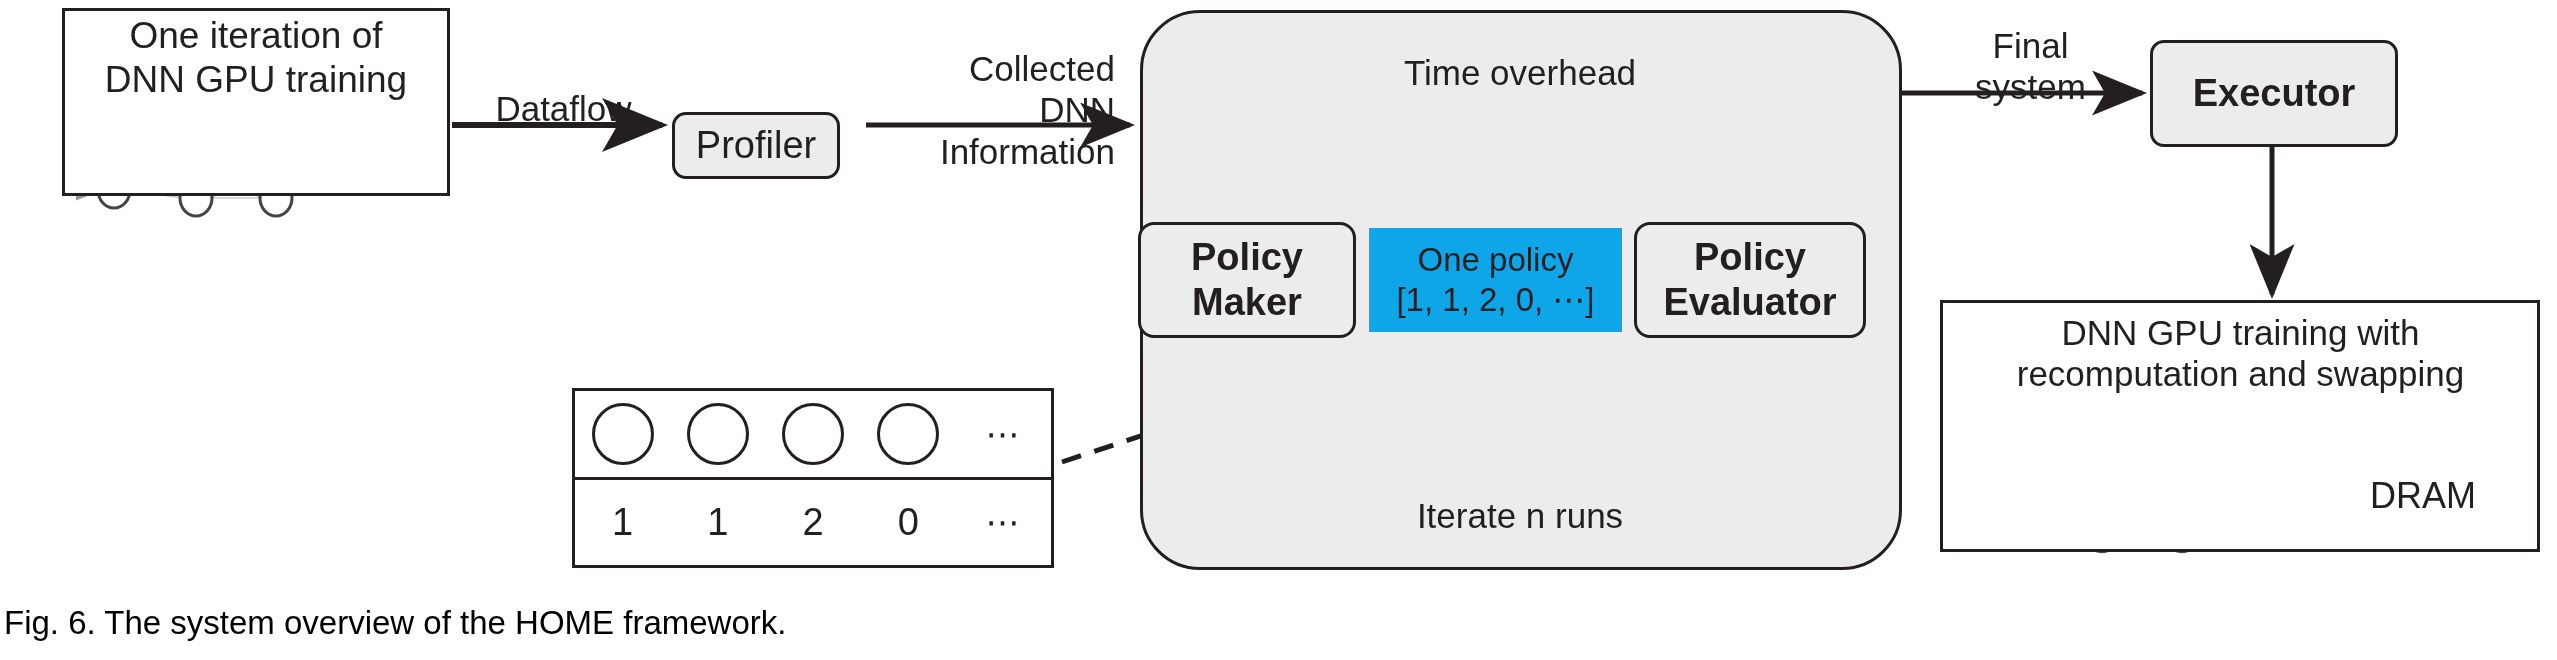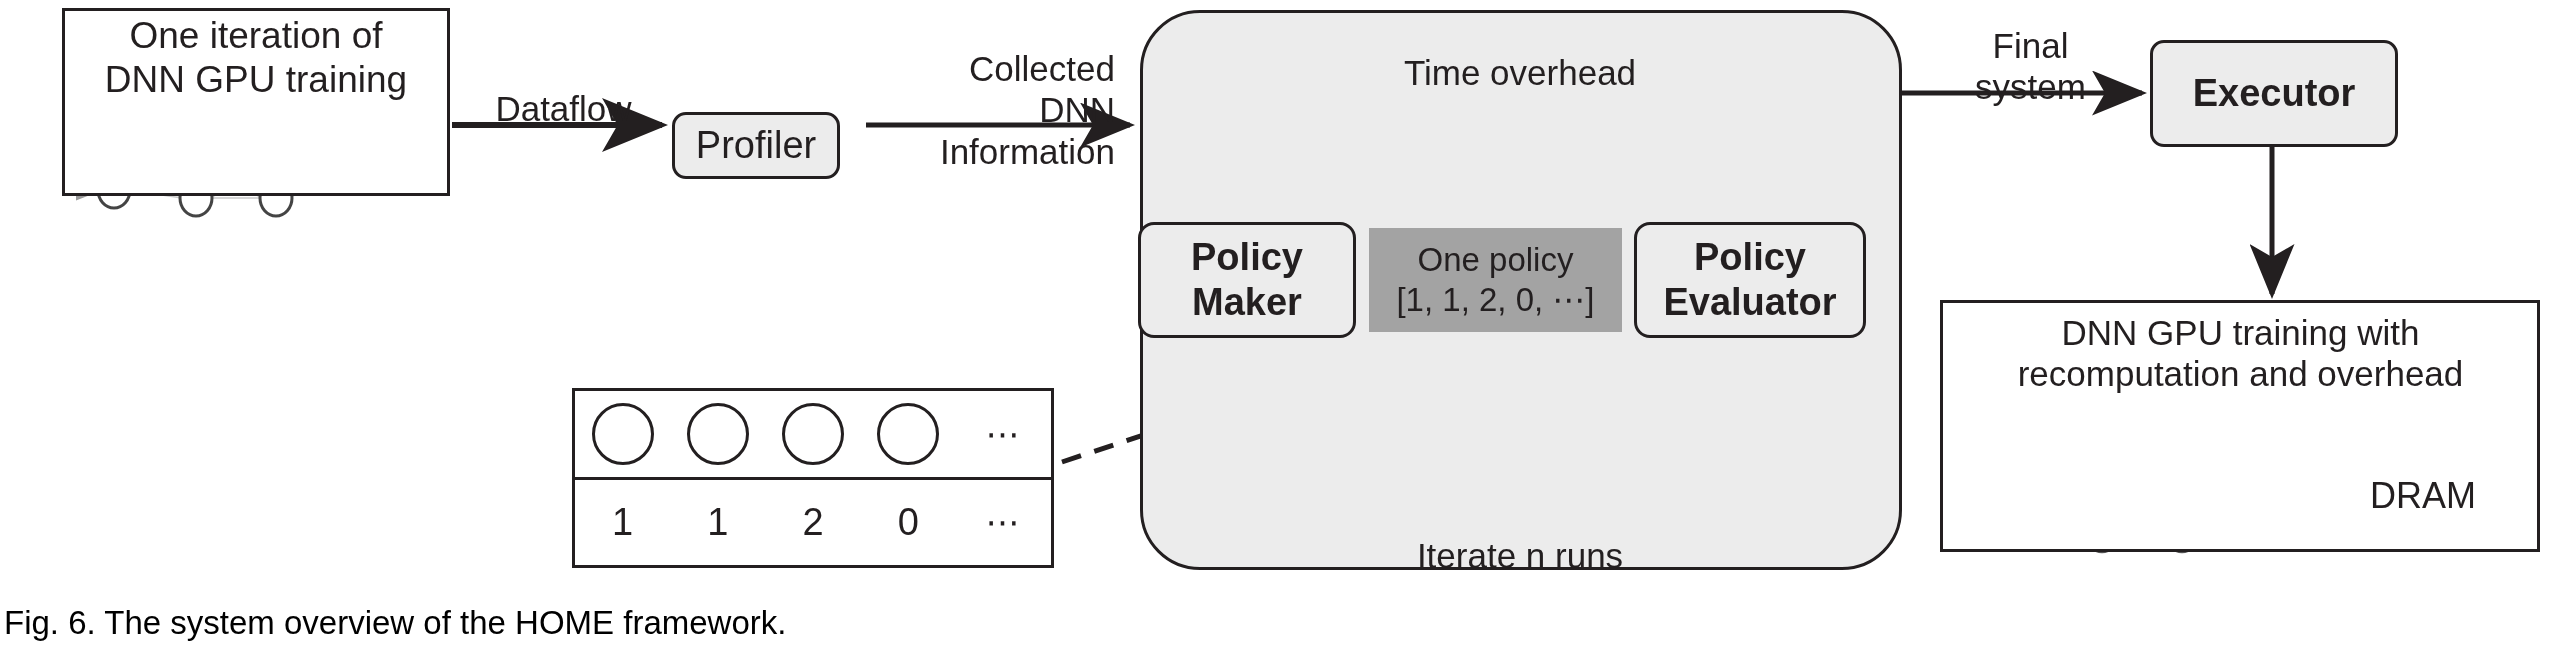--- a/index.html
+++ b/index.html
@@ -64,21 +64,21 @@
   #center-panel {
     position: absolute;
     left: 1140px; top: 10px;
     width: 762px; height: 560px;
     background: #ececec;
     border: 3px solid #231f20;
     border-radius: 60px;
     box-sizing: border-box;
   }
   #time-overhead-lbl { left: 1200px; top: 52px; width: 640px; font-size: 35px; }
-  #iterate-lbl { left: 1200px; top: 495px; width: 640px; font-size: 35px; margin-top: 40px; }
+  #iterate-lbl { left: 1200px; top: 495px; width: 640px; font-size: 35px; }
   #policy-maker-box {
     position: absolute;
     left: 1138px; top: 222px;
     width: 218px; height: 116px;
     background: #ececec;
     border: 3px solid #231f20;
     border-radius: 16px;
     box-sizing: border-box;
     display: flex; align-items: center; justify-content: center;
     font-size: 38px; font-weight: bold; line-height: 1.18;
@@ -93,21 +93,21 @@
     border-radius: 16px;
     box-sizing: border-box;
     display: flex; align-items: center; justify-content: center;
     font-size: 38px; font-weight: bold; line-height: 1.18;
     text-align: center; white-space: pre-line;
   }
   #one-policy-box {
     position: absolute;
     left: 1369px; top: 228px;
     width: 253px; height: 104px;
-    background: #a3a3a3;
+    background: #0ea5e9;
     box-sizing: border-box;
     display: flex; flex-direction: column;
     align-items: center; justify-content: center;
     font-size: 33px; line-height: 1.22;
   }
   
   #final-policy-lbl { left: 1928px; top: 25px; width: 205px; font-size: 35px; }
   #executor-box {
     position: absolute;
     left: 2150px; top: 40px;
@@ -357,21 +357,21 @@
 
   <div class="lbl" id="final-policy-lbl">Final
 system</div>
 
   <div id="executor-box">
     <span>Executor</span>
   </div>
 
   <div id="result-box"></div>
   <div class="lbl" id="result-title">DNN GPU training with
-recomputation and overhead</div>
+recomputation and swapping</div>
   <div class="lbl" id="dram-lbl">DRAM</div>
 
 
   <div id="tensor-table">
     <div class="t-row top">
       <div class="t-cell">
         <div class="t-circle"></div>
       </div>
       <div class="t-cell">
         <div class="t-circle"></div>

